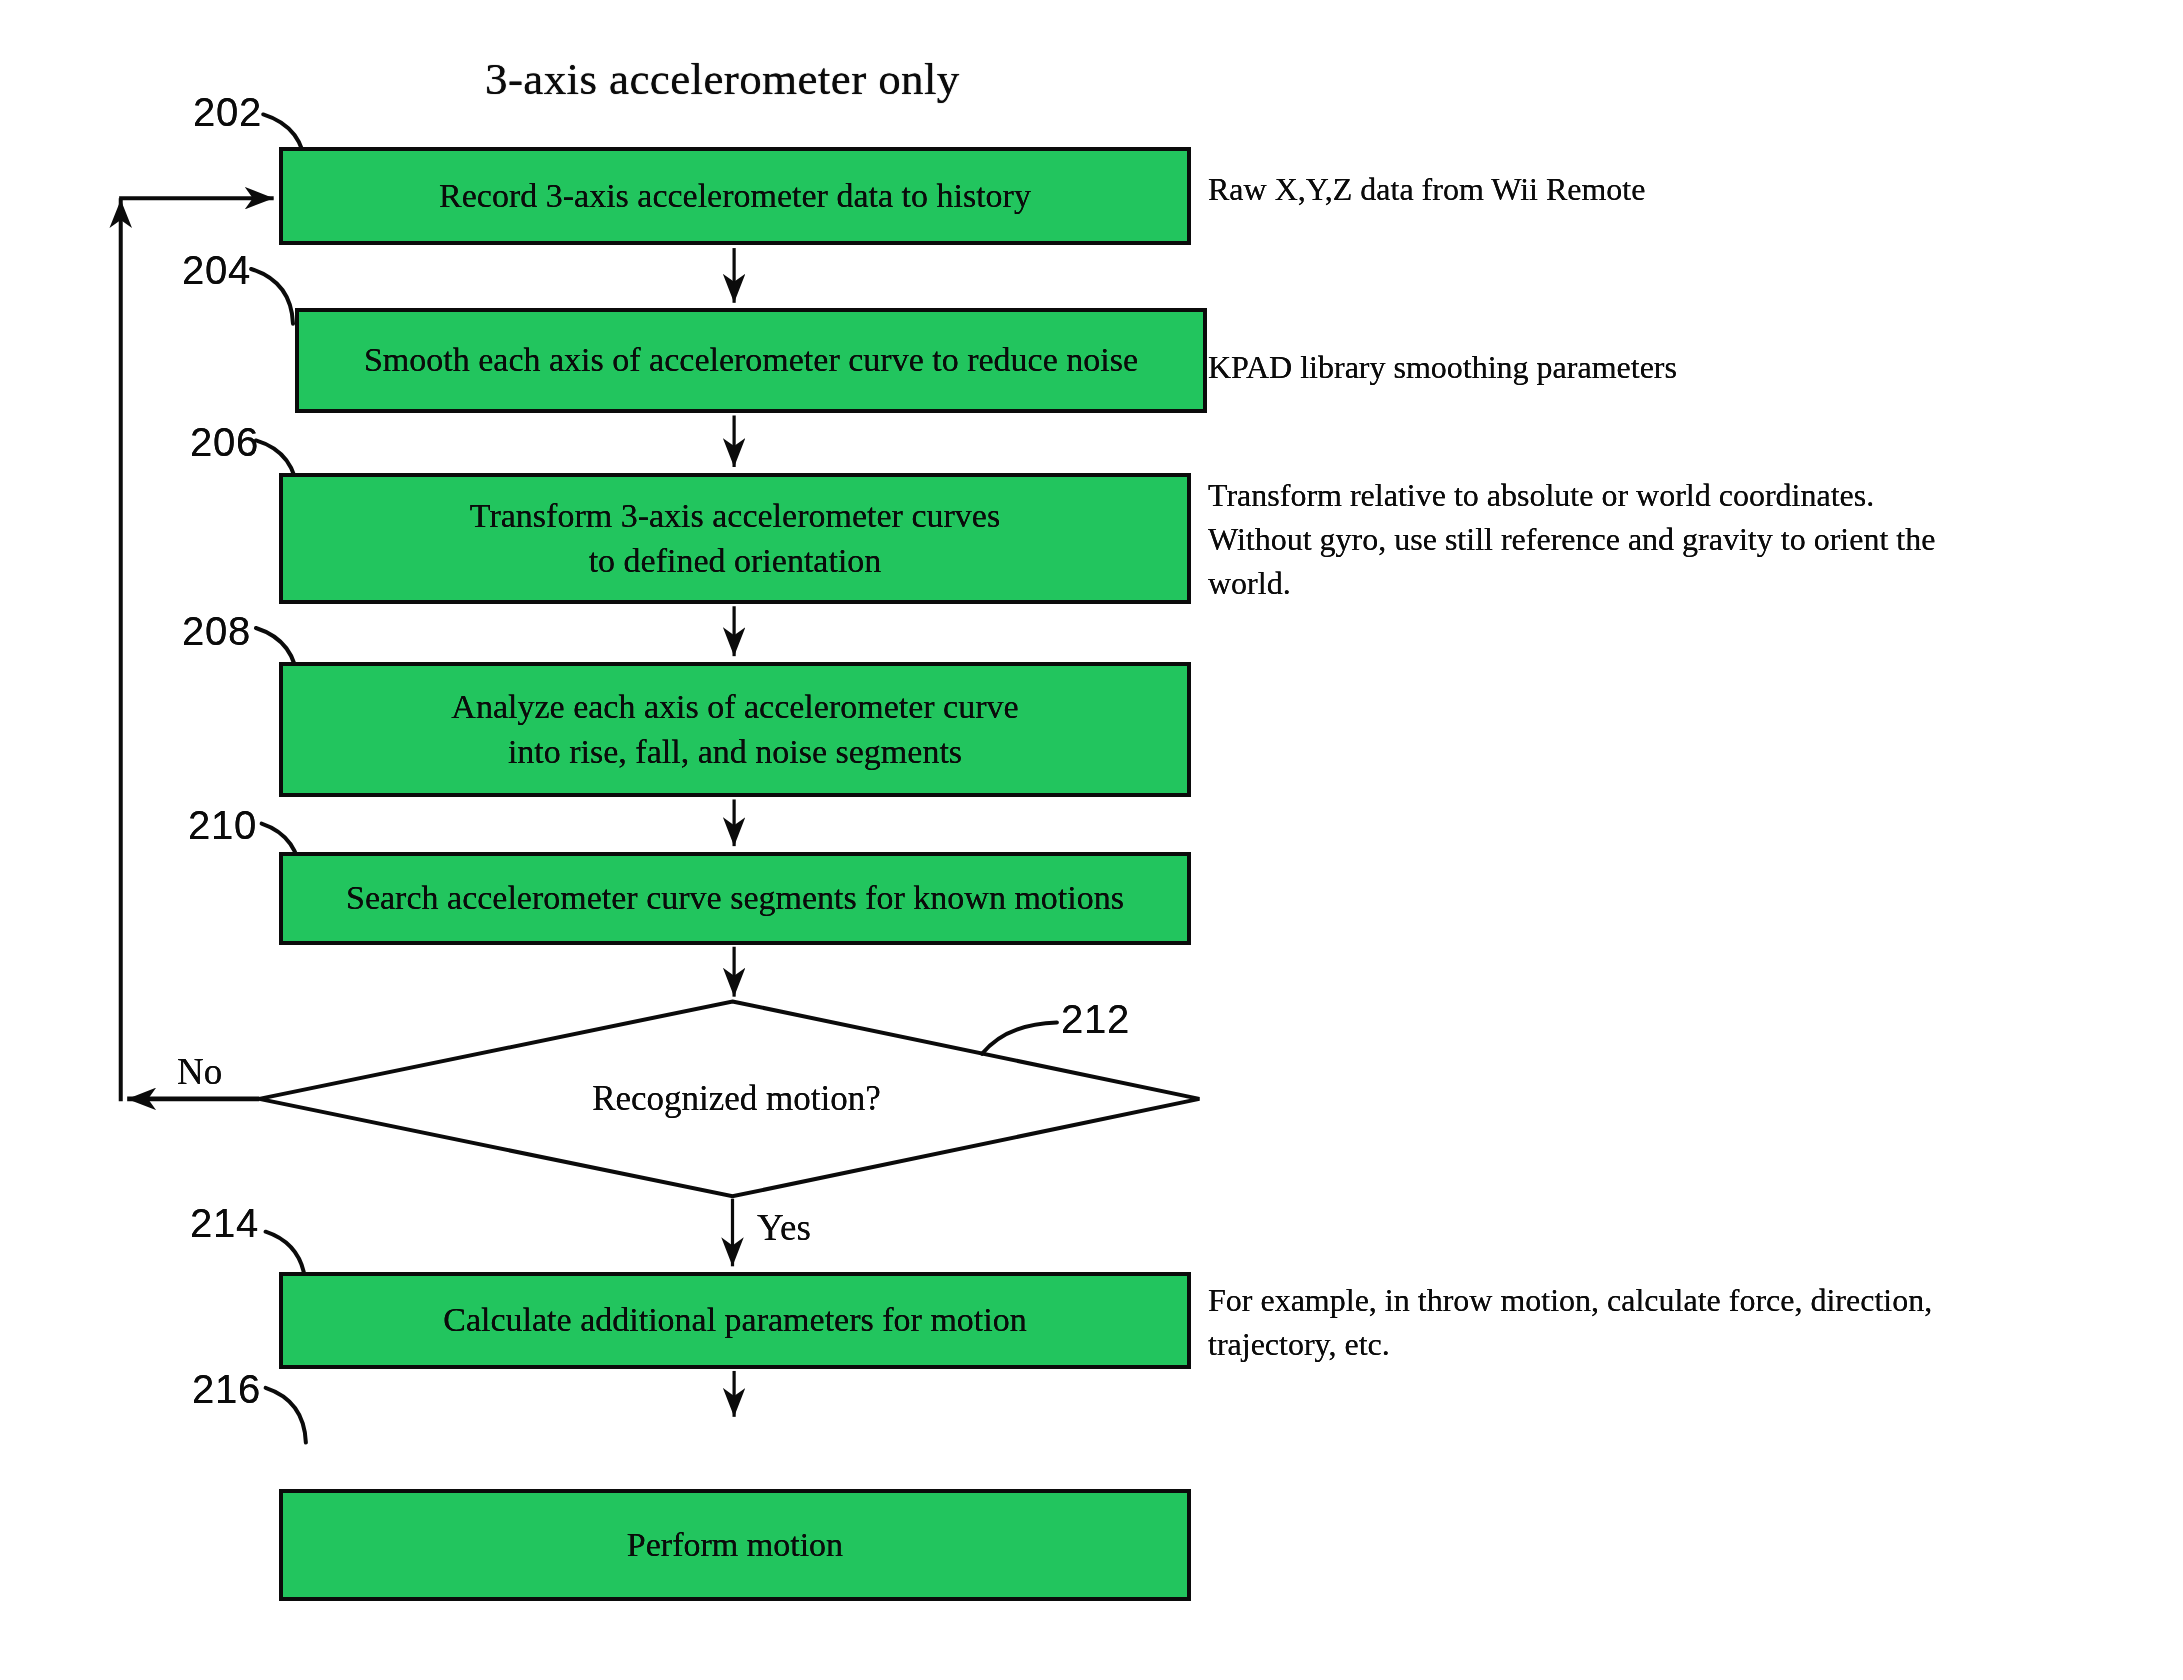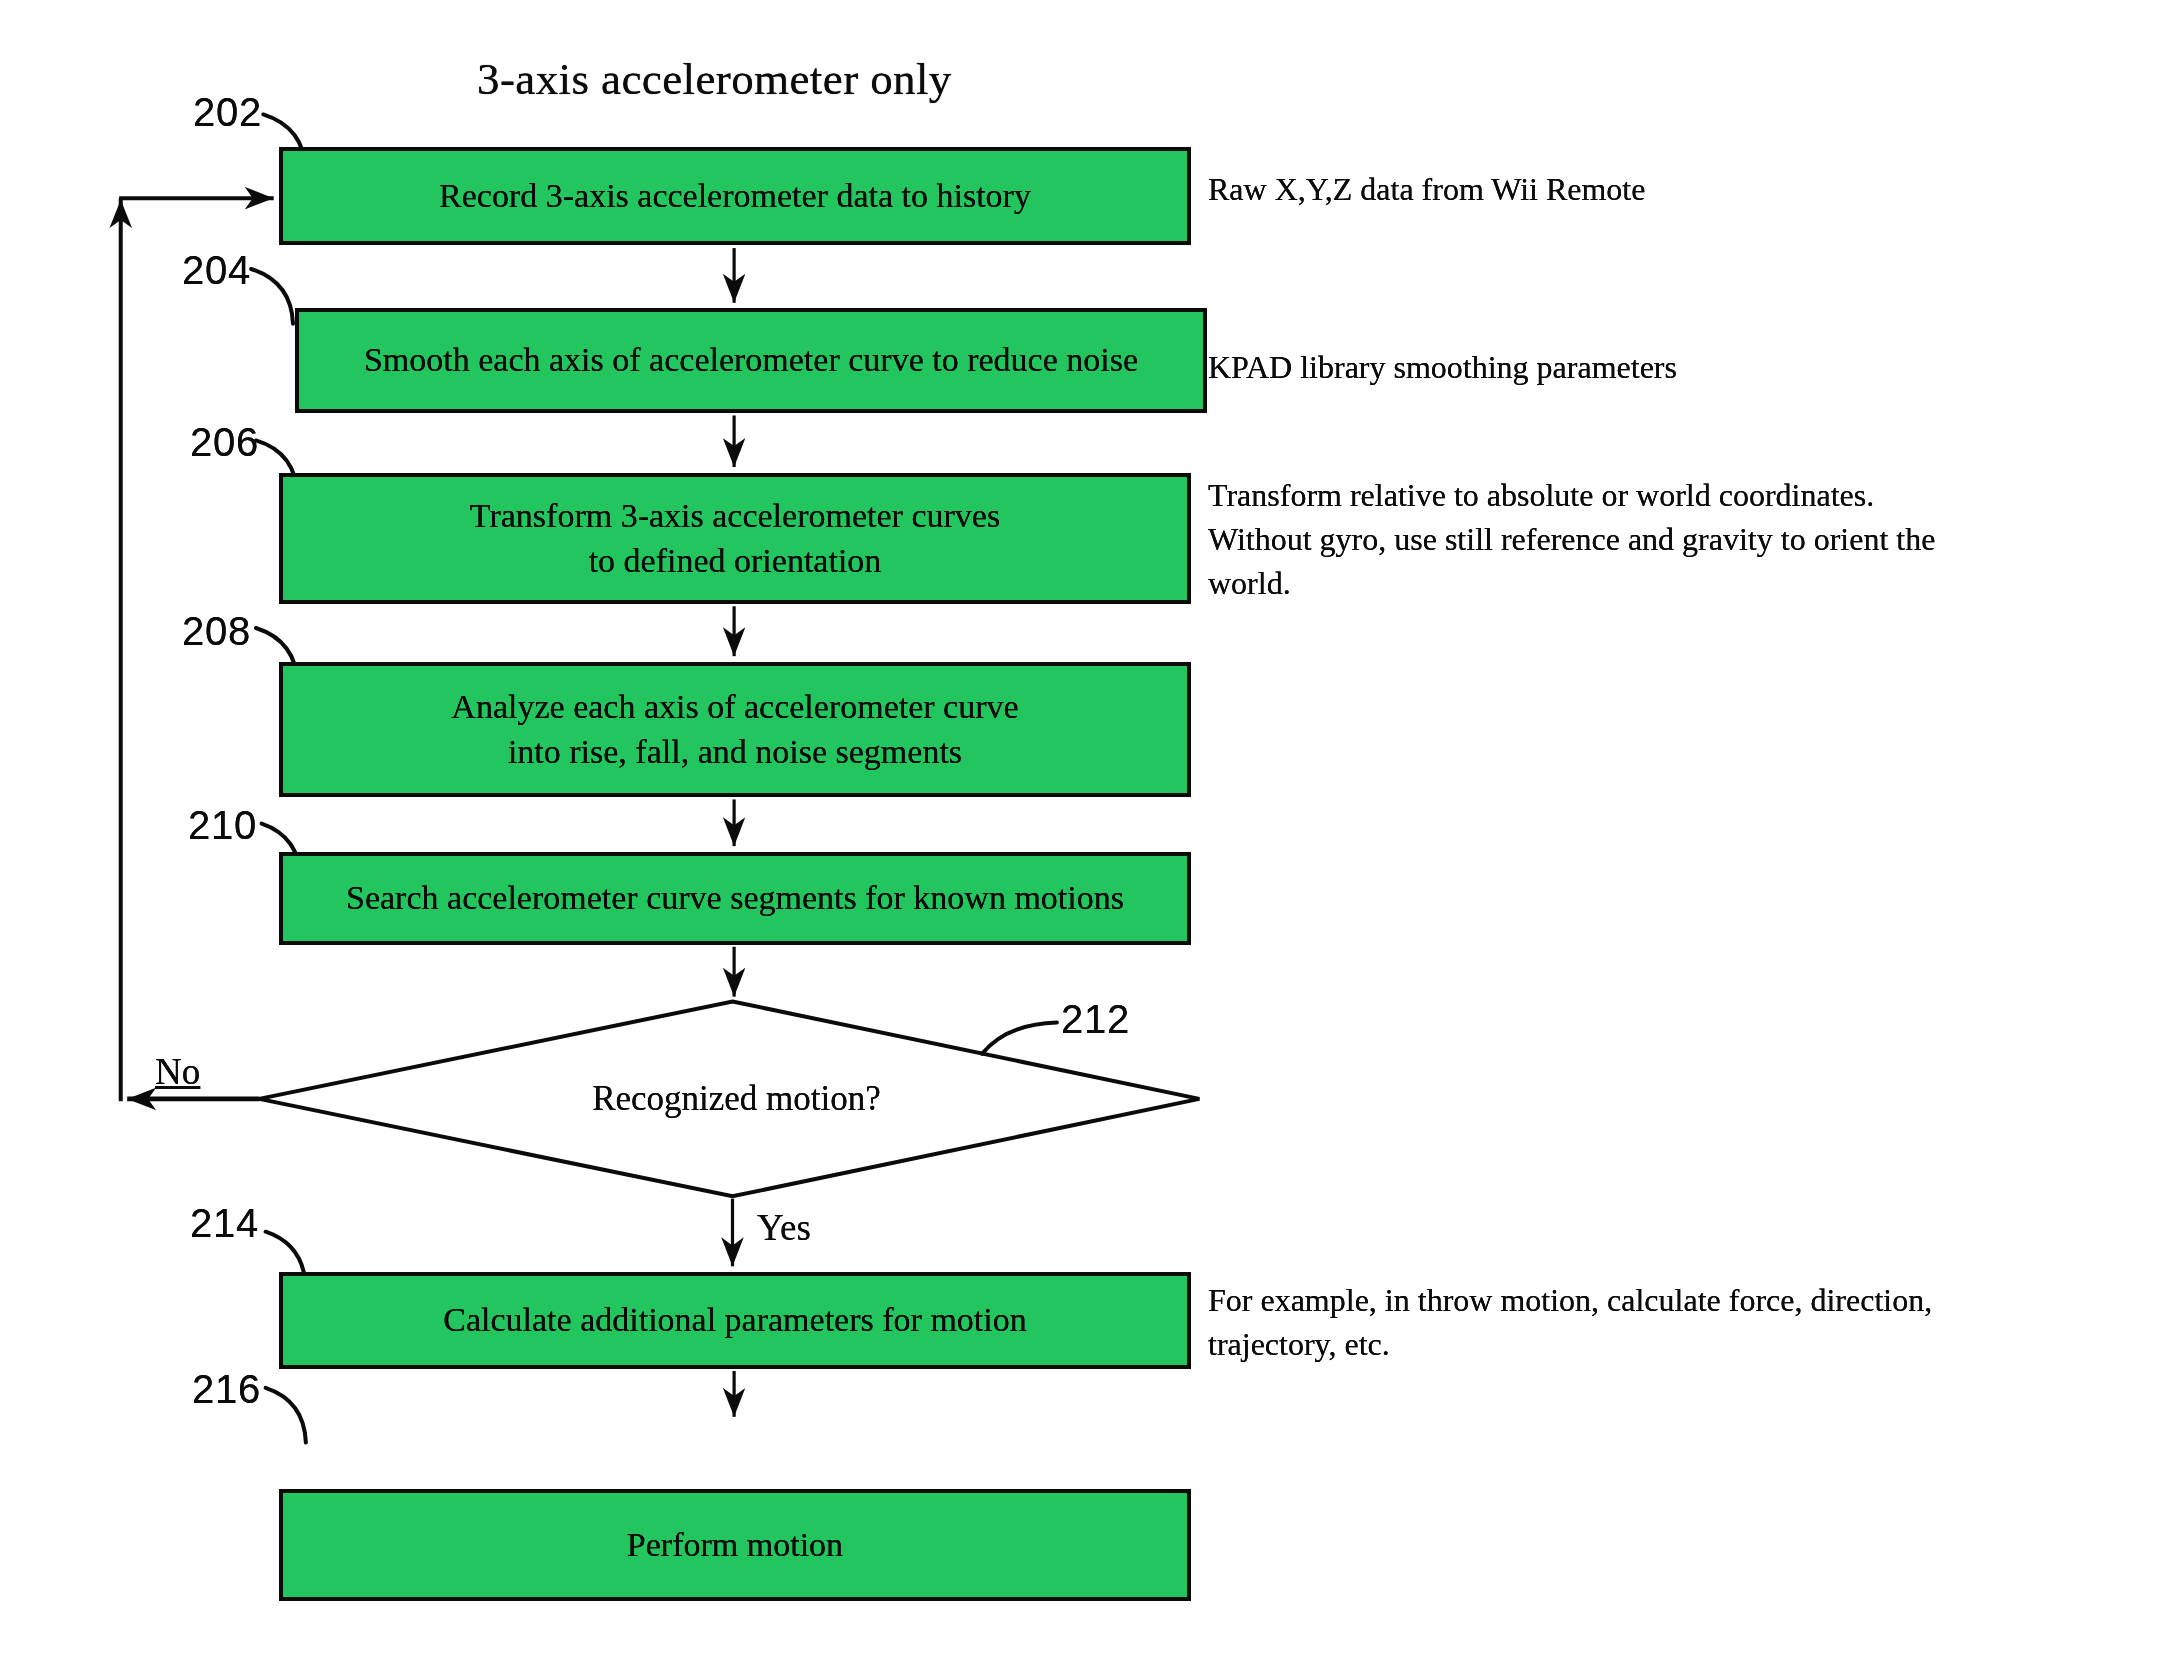--- a/index.html
+++ b/index.html
@@ -11,20 +11,21 @@
     color:#0b0b0b;
     overflow:hidden;
   }
   .overlay{position:absolute;left:0;top:0;width:2183px;height:1681px;}
   .txt{position:absolute;}
   .title{
     font-size:45px;
     letter-spacing:0.4px;
     white-space:nowrap;
     text-shadow:0 0 0.8px #000;
+    margin-left:8px;
   }
   .pbox{
     position:absolute;
     left:279px;width:912px;
     box-sizing:border-box;
     border:4px solid #0b0b0b;
     background:#22c55e;
     display:flex;align-items:center;justify-content:center;
     text-align:center;
     font-size:34px;line-height:1.3;
@@ -127,21 +128,21 @@
 
   <div class="ref" style="left:193px;top:90px;">202</div>
   <div class="ref" style="left:182px;top:248px;">204</div>
   <div class="ref" style="left:190px;top:420px;">206</div>
   <div class="ref" style="left:182px;top:609px;">208</div>
   <div class="ref" style="left:188px;top:803px;">210</div>
   <div class="ref" style="left:1061px;top:997px;">212</div>
   <div class="ref" style="left:190px;top:1201px;">214</div>
   <div class="ref" style="left:192px;top:1367px;">216</div>
 
-  <div class="branch-label" style="left:155px;top:1050px;text-decoration:underline;">No</div>
+  <div class="branch-label" style="left:177px;top:1050px;">No</div>
   <div class="branch-label" style="left:757px;top:1206px;">Yes</div>
 
   <div class="ann" style="top:167px;">Raw X,Y,Z data from Wii Remote</div>
   <div class="ann" style="top:473px;">Transform relative to absolute or world coordinates.
 Without gyro, use still reference and gravity to orient the
 world.</div>
   <div class="ann" style="top:345px;">KPAD library smoothing parameters</div>
   <div class="ann" style="top:1278px;">For example, in throw motion, calculate force, direction,
 trajectory, etc.</div>
 

